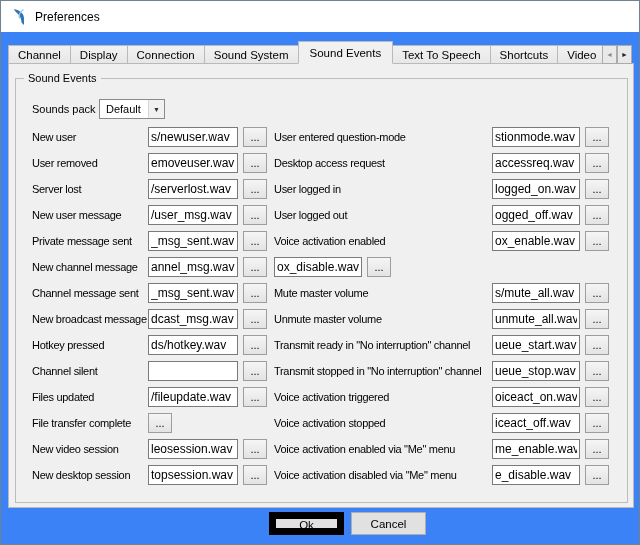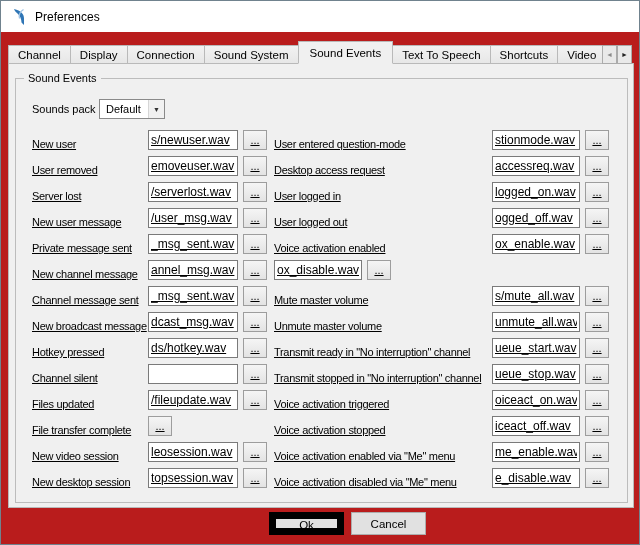--- a/index.html
+++ b/index.html
@@ -1,21 +1,21 @@
 <!DOCTYPE html>
 <html><head>
 <meta charset="utf-8">
 <style>
   * { margin:0; padding:0; box-sizing:border-box; }
   html,body { background:#ffffff; }
   body { font-family:"Liberation Sans", sans-serif; color:#000; }
 
   .window{
     position:relative; width:640px; height:545px;
-    background:#b91c1c; border:1px solid #70828e; overflow:hidden;
+    background:#3b82f6; border:1px solid #70828e; overflow:hidden;
     font-size:11px;
   }
   .titlebar{
     position:absolute; left:0; top:0; right:0; height:31px;
     background:#ffffff; display:flex; align-items:center; padding-left:9px;
   }
   .titlebar .title{ font-size:12px; margin-left:7px; }
   .app-icon{ width:18px; height:18px; display:inline-block; }
 
   .tabbar{
@@ -65,21 +65,21 @@
   }
   .combo-arrow{
     position:absolute; right:0; top:0; width:16px; height:100%;
     display:flex; align-items:center; justify-content:center;
     font-size:7px; color:#333; background:#f1f1f1; border-left:1px solid #d6d6d6;
   }
 
   .col{ position:absolute; top:45px; display:flex; flex-direction:column; }
   .col-left{ left:16px; width:235px; }
   .col-right{ left:258px; width:340px; }
-  .event-row{ height:26px; display:flex; align-items:flex-end;text-decoration:underline; }
+  .event-row{ height:26px; display:flex; align-items:center; }
   .event-label{
     font-size:11px; letter-spacing:-0.3px; white-space:nowrap; overflow:hidden;
   }
   .col-left  .event-label{ flex:0 0 116px; }
   .col-right .event-label{ flex:0 0 218px; }
   .event-input{
     width:90px; height:20px; border:1px solid #7a7a7a; background:#fff;
     font:12px "Liberation Sans", sans-serif; padding:0 2px; margin-right:5px;
   }
   .col-right .event-input{ width:88px; }

